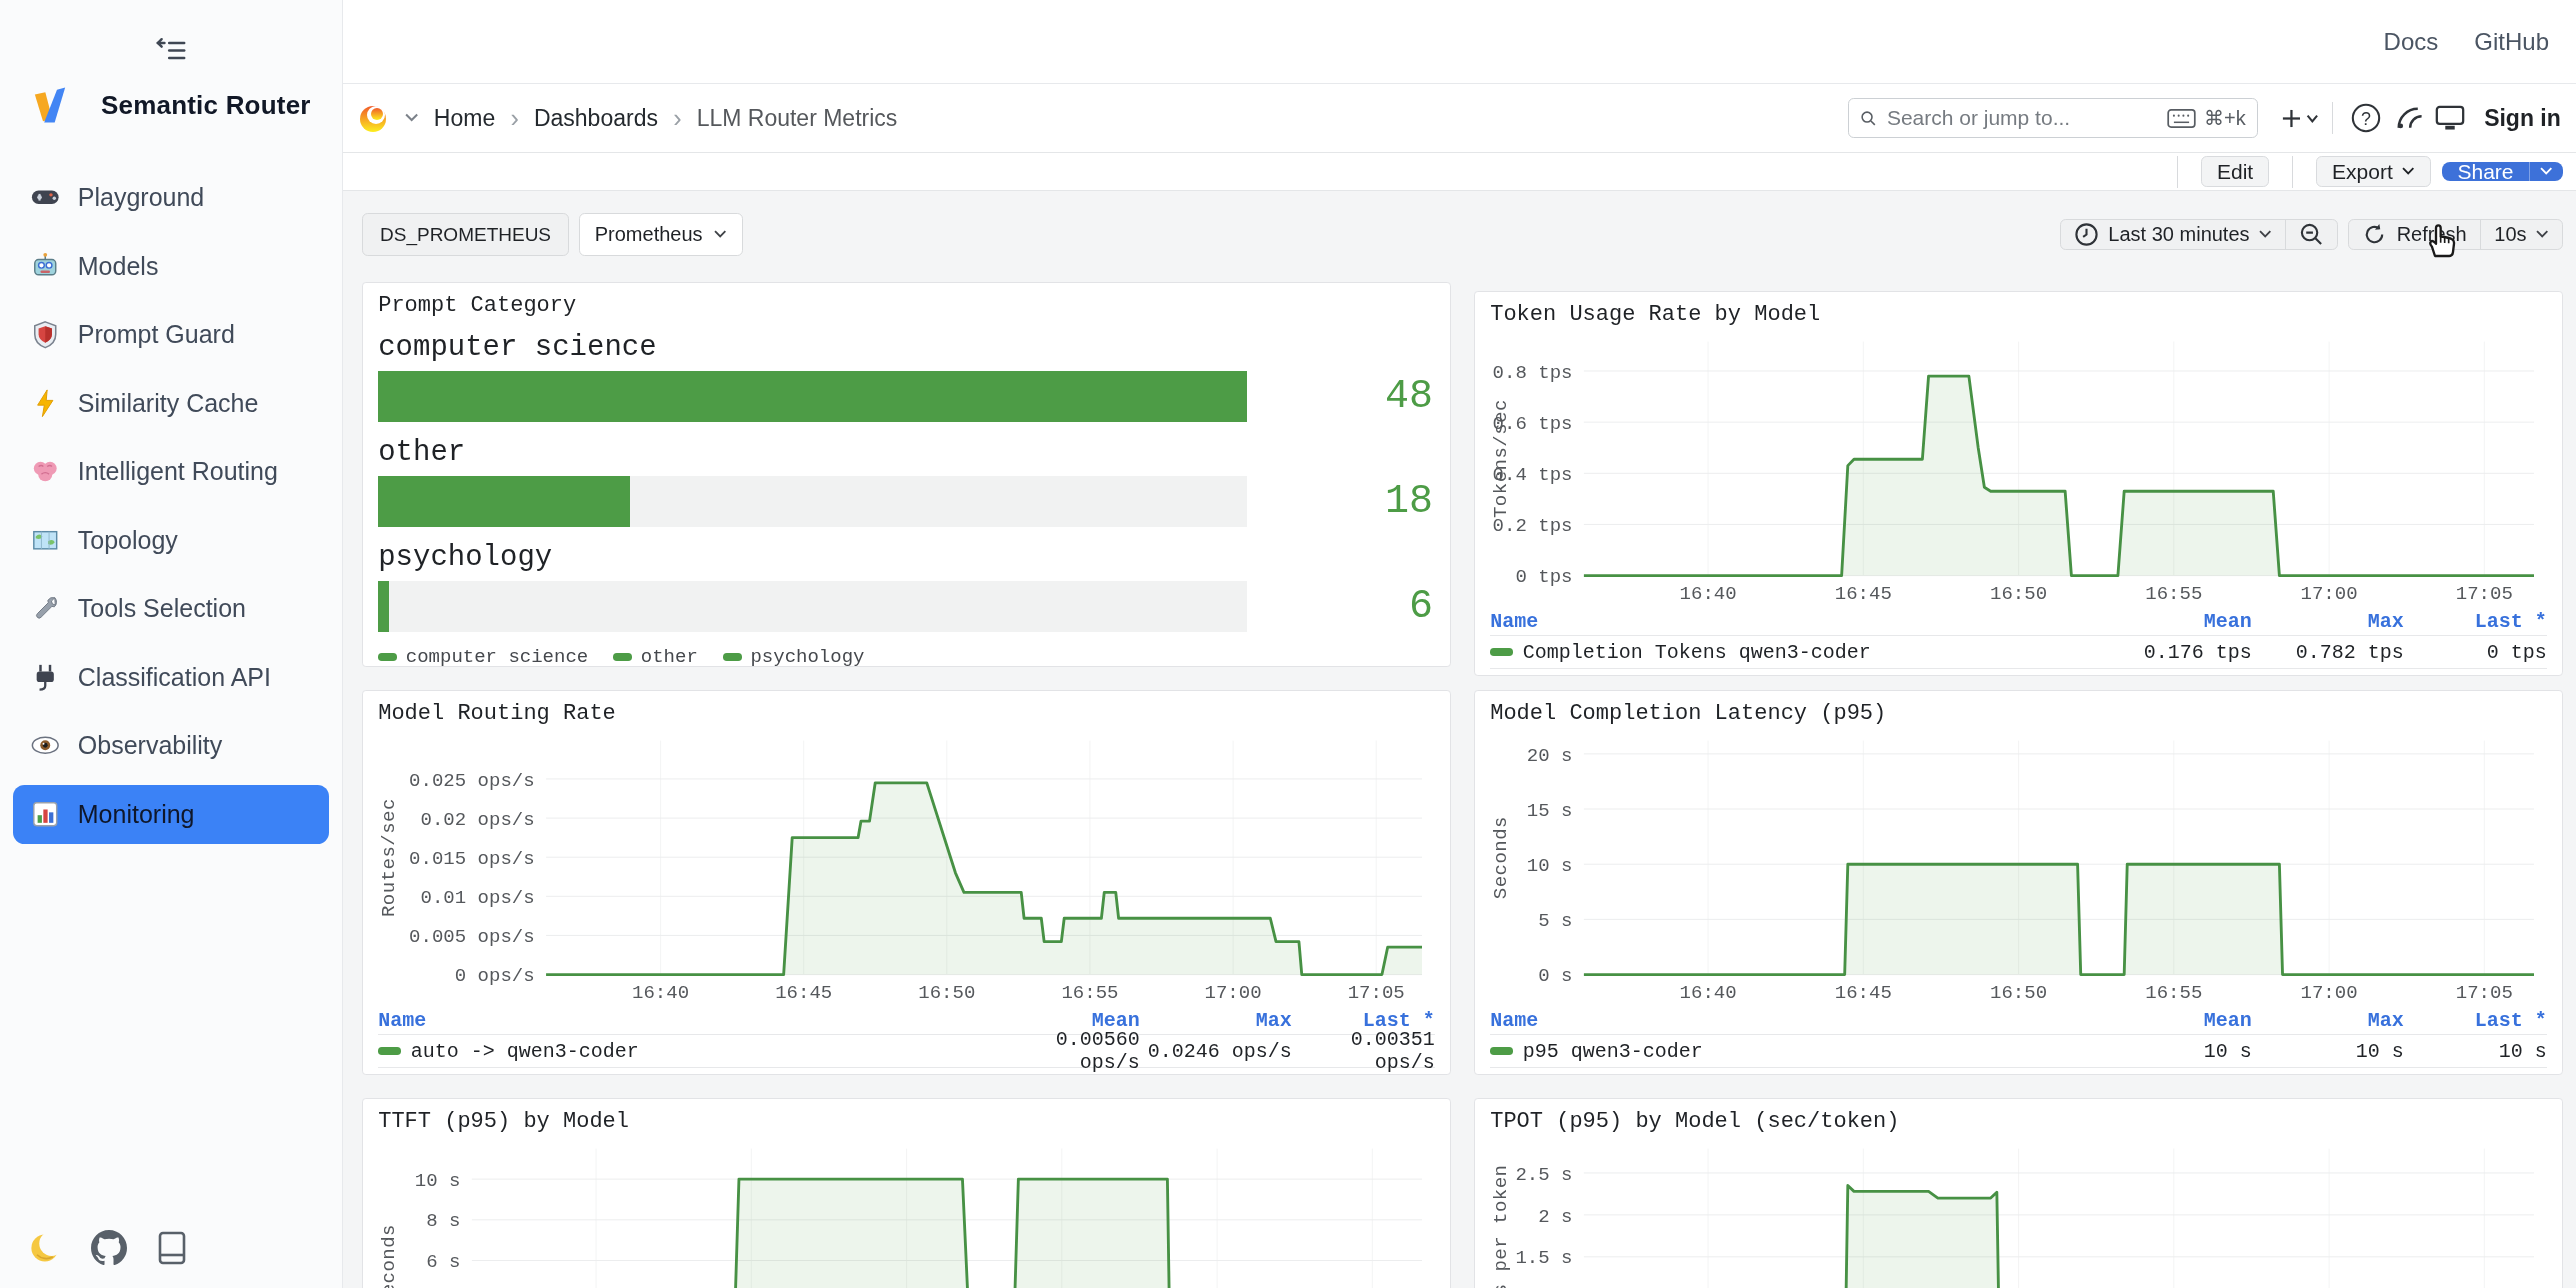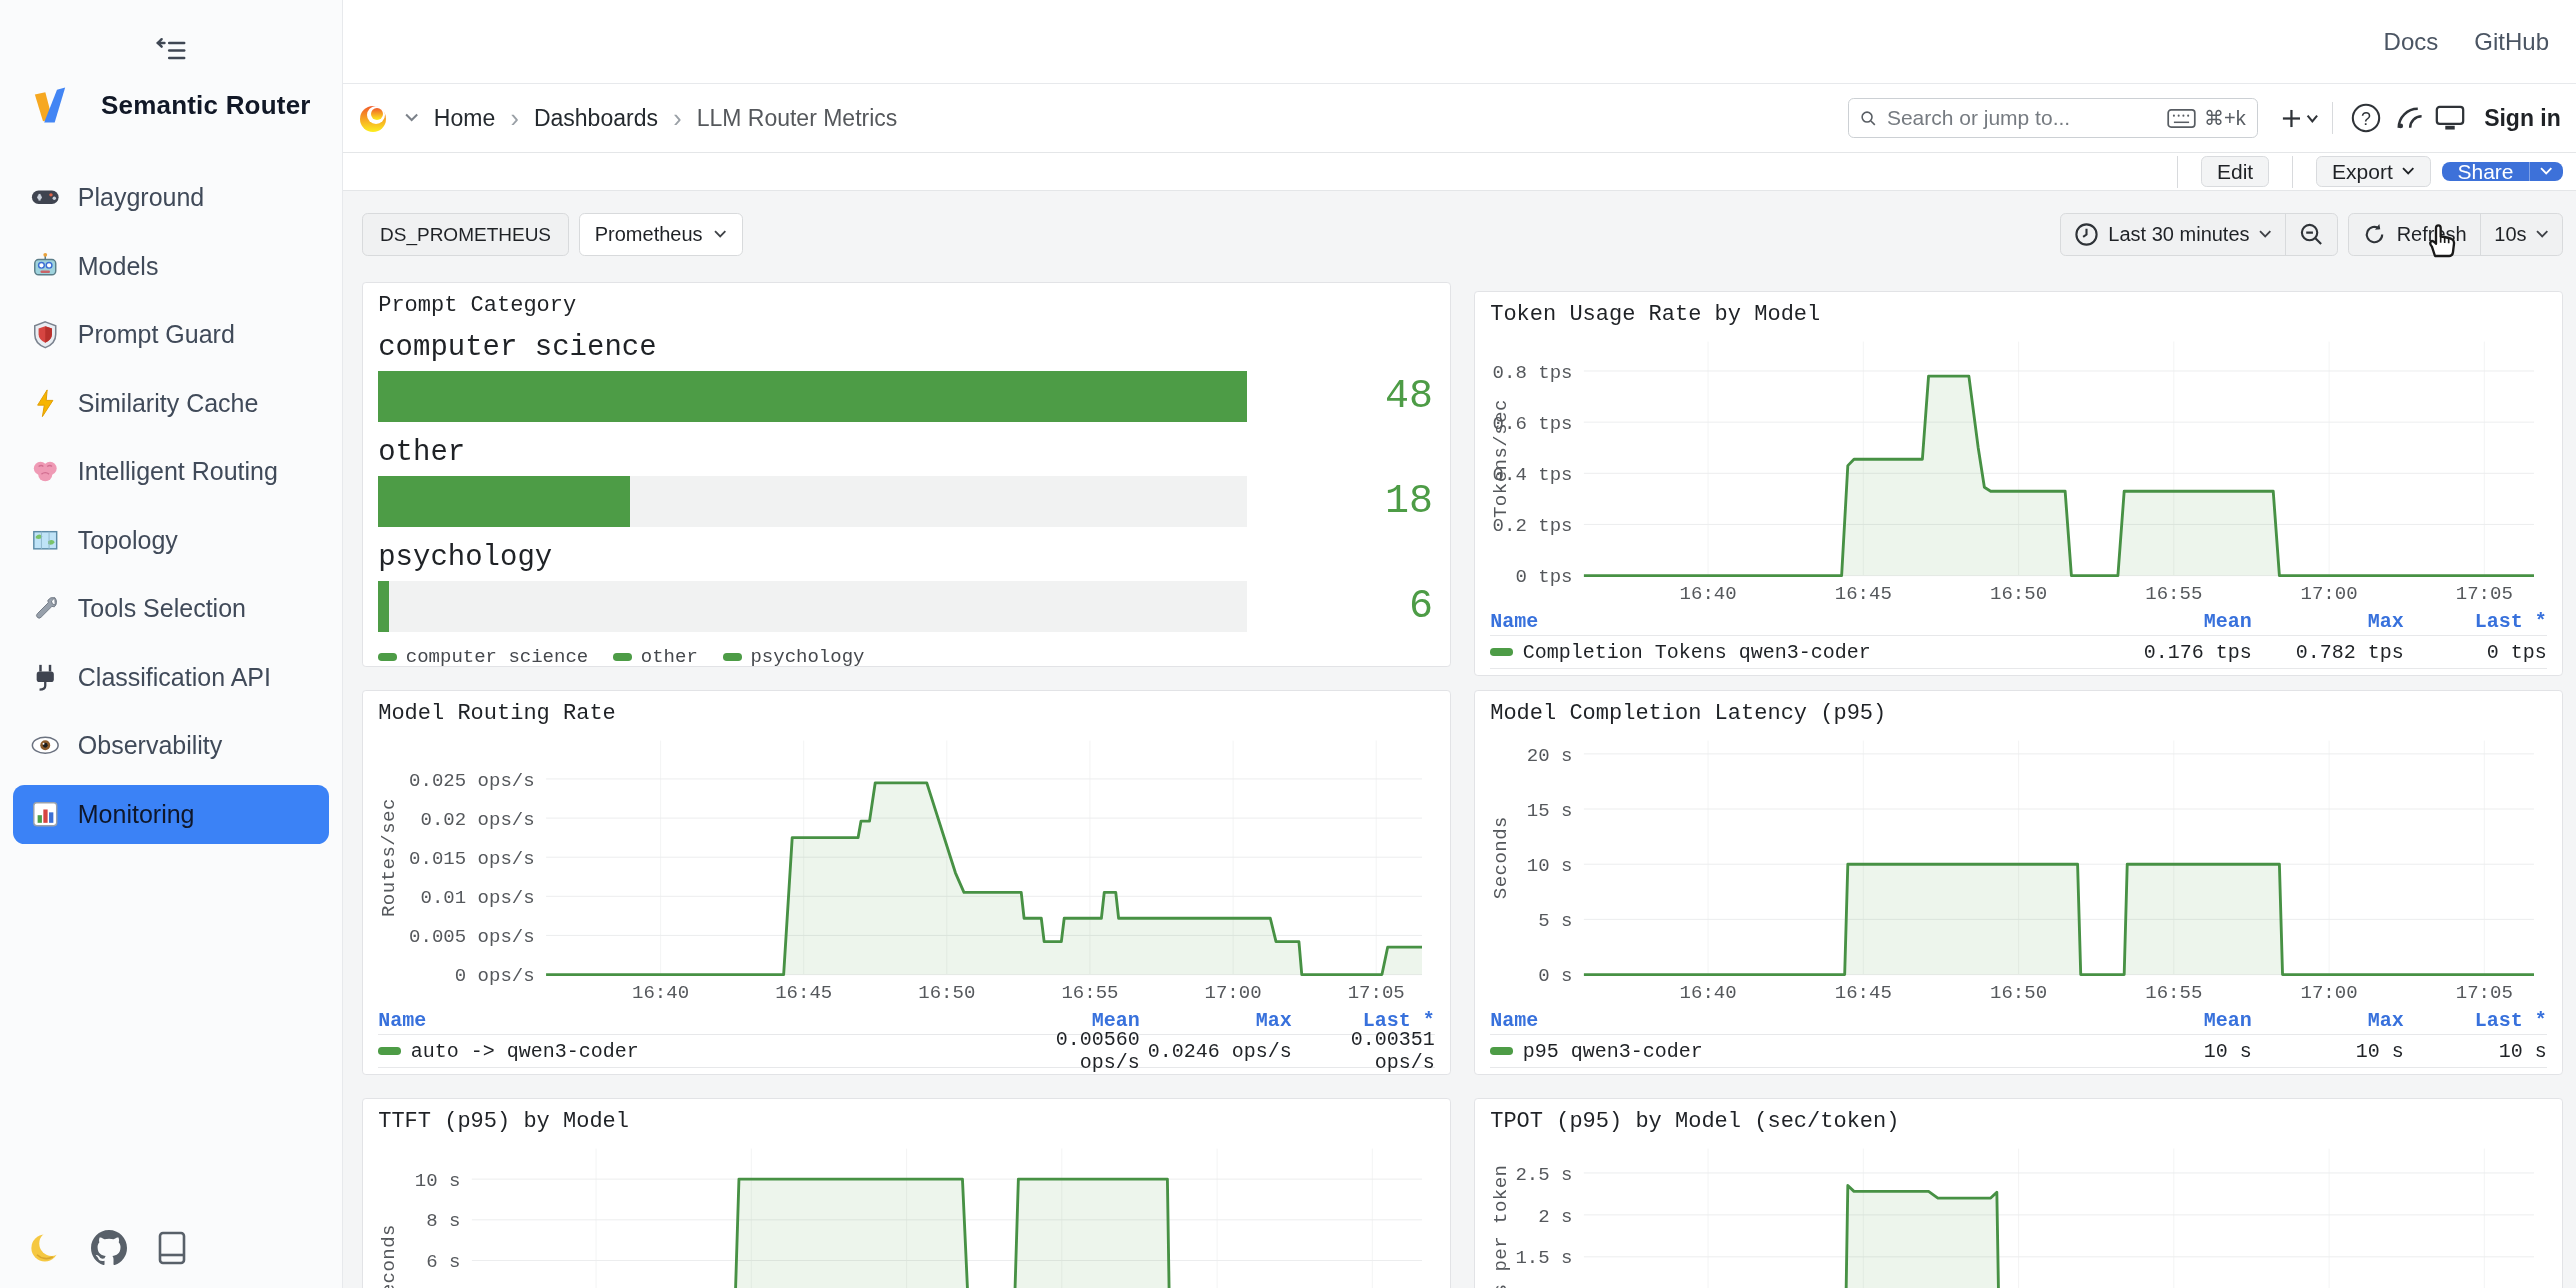--- a/index.html
+++ b/index.html
@@ -44,21 +44,21 @@
   .share-group { display:flex; height:19px; border-radius:8px; overflow:hidden; cursor:pointer;text-align:center; }
   .share-main { background:#3d71d9; color:#fff; font-size:21px; font-weight:500; display:flex; align-items:center; padding:0 15.2px; }
   .share-caret { background:#3d71d9; border-left:1px solid rgba(255,255,255,.35); width:34px; display:flex; align-items:center; justify-content:center; }
 
   .canvas { position:relative; height:1097px; background:#f4f5f6; }
 
   
   .submenu { position:absolute; top:22px; left:19px; right:13.3px; height:43px; display:flex; align-items:center; }
   .chip { height:43px; display:flex; align-items:center; padding:0 17px; border:1px solid #d8dadc; border-radius:5.7px; font-size:19px; font-weight:500; background:#f0f1f2; }
   .dsel { height:43px; display:flex; align-items:center; gap:11.4px; padding:0 15.2px; border:1px solid #d8dadc; border-radius:5.7px; background:#fff; font-size:20px; font-weight:500; margin-left:9.5px; cursor:pointer; }
-  .tgroup { display:flex; height:43px; border:1px solid #d8dadc; border-radius:5.7px; background:#f0f1f2; overflow:hidden; margin-left:9.5px; }
+  .tgroup { display:flex; height:31px; border:1px solid #d8dadc; border-radius:5.7px; background:#f0f1f2; overflow:hidden; margin-left:9.5px; }
   .tseg { display:flex; align-items:center; gap:9.5px; padding:0 13.3px; font-size:20px; font-weight:500; cursor:pointer; }
   .tseg + .tseg { border-left:1px solid #d8dadc; }
 
   
   .panel { position:absolute; width:1089px; background:#fff; border:1px solid #e2e3e6; border-radius:3.8px; overflow:hidden;font-family:Liberation Mono, monospace; }
   .p-r1l { left:19px;  top:91px;  height:385px; }
   .p-r1r { left:1131px; top:100px; height:385px;padding-left:12px; }
   .p-r2l { left:19px;  top:499px; height:385px; }
   .p-r2r { left:1131px; top:499px; height:385px; }
   .p-r3l { left:19px;  top:907px; height:385px; }

